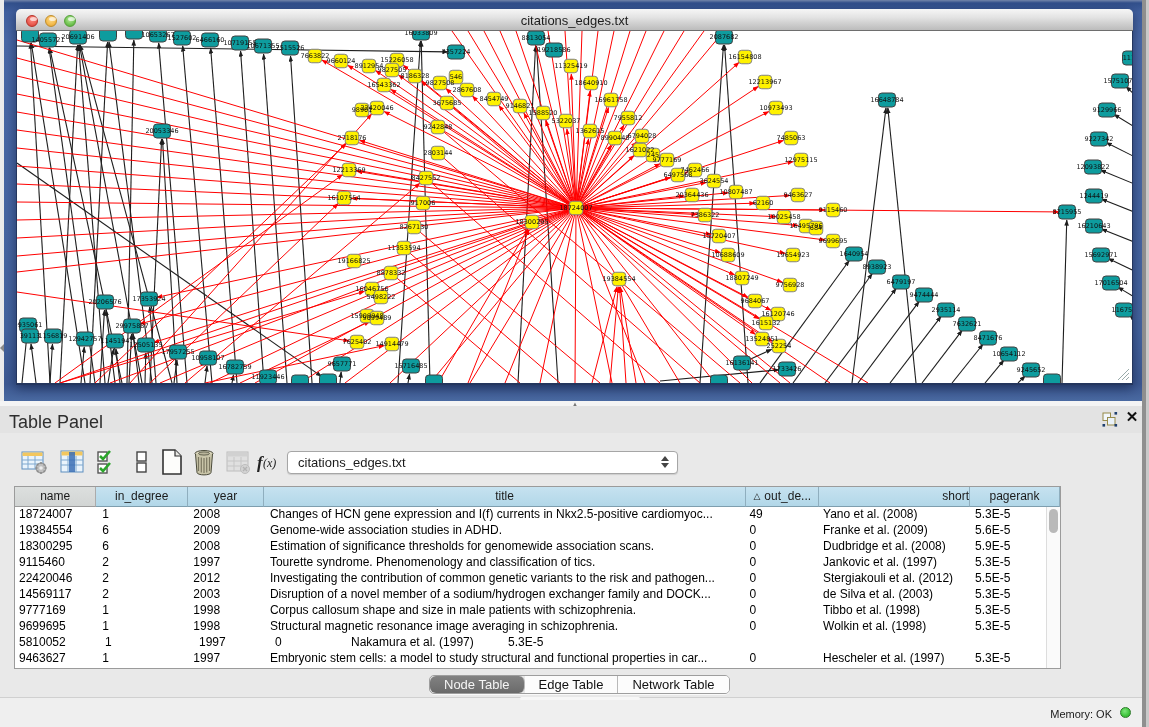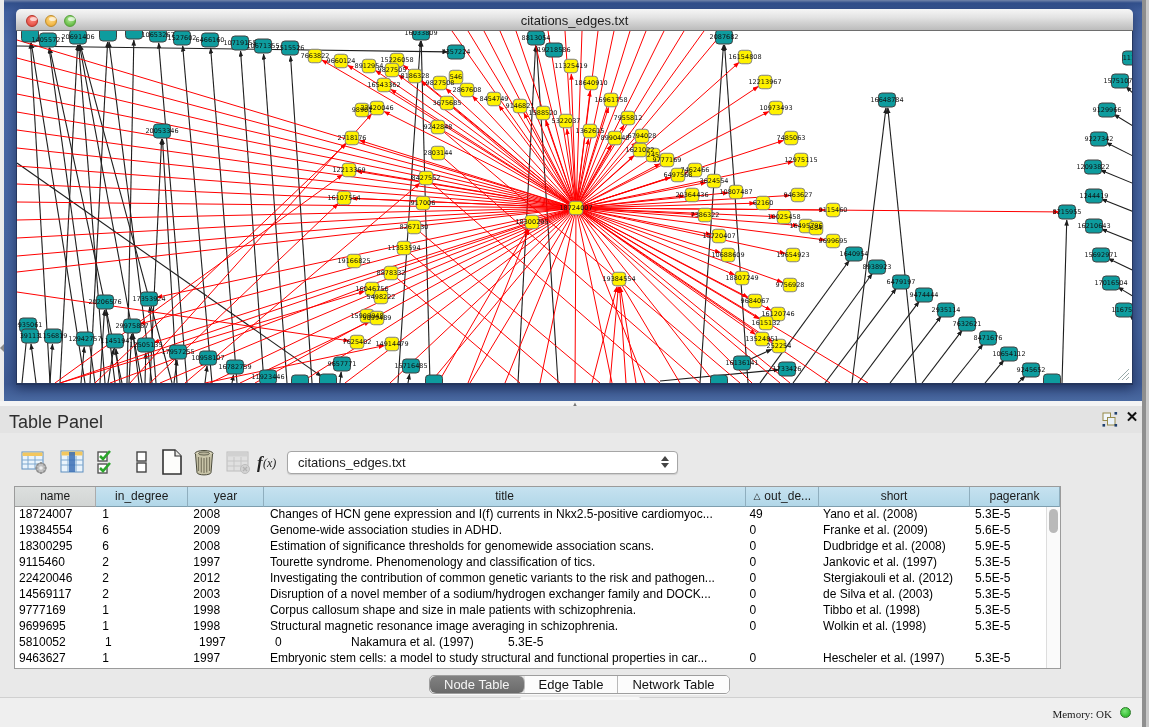--- a/index.html
+++ b/index.html
@@ -67,21 +67,21 @@
   .vthumb { position:absolute; left:2px; top:2px; width:9px; height:24px; background:#B9B9B9; border-radius:5px; }
 
   .tabsrow { position:absolute; left:429px; top:274px; height:19px; display:flex;
      border:1px solid #9E9E9E; border-radius:5px; overflow:hidden; box-shadow:0 1px 0 rgba(255,255,255,.7); }
   .tab { height:100%; font-size:13px; text-align:center; line-height:17px; background:#FCFCFC; color:#111;
      border-right:1px solid #B9B9B9; padding:0 14px; }
   .tab:last-child { border-right:none; }
   .tab.sel { background:linear-gradient(180deg,#828282,#6A6A6A); color:#F5F5F5;border-radius:6px; }
 
   .statusbar { position:absolute; left:0; top:296px; width:1142px; height:30px; background:#EFEFEF;
-     border-top:1px solid #D0D0D0;font-family:Liberation Serif, serif; }
+     border-top:1px solid #D0D0D0; }
   .statusbar .handle { position:absolute; left:520px; top:-1px; width:120px; height:3px; background:#F7F7F7; border-radius:2px; }
   .mem-label { position:absolute; right:30px; top:10px; font-size:11px; color:#1A1A1A; }
   .mem-dot { position:absolute; right:11px; top:9px; width:11px; height:11px; border-radius:50%;
      background:radial-gradient(circle at 42% 35%, #7FE57C, #3EC43B 60%, #2FA52C); border:1px solid #2B7B28; }
 </style>
 </head>
 <body>
 
 <div class="backdrop"></div>
 <div class="left-strip"></div>
@@ -660,21 +660,21 @@
     </div>
   </div>
 
   <div class="tablewrap">
     <div class="thead" id="thead">
         <div class="th gray" style="width: 84px;">name</div>
         <div class="th blue" style="width: 95px;">in_degree</div>
         <div class="th blue" style="width: 78px;">year</div>
         <div class="th blue" style="width: 499px;">title</div>
         <div class="th blue" style="width: 75px;"><span class="sort-tri">△</span>out_de...</div>
-        <div class="th blue" style="width: 156px;">short</div>
+        <div class="th blue" style="width: 156px; text-align: right;">short</div>
         <div class="th blue" style="width: 93px;">pagerank</div>
       </div>
     <div id="tbody">
         <div class="trow">
           <div class="td" style="width: 84px; padding-left: 4px;">18724007</div>
           <div class="td" style="width: 95px; padding-left: 6px;">1</div>
           <div class="td" style="width: 78px; padding-left: 5px;">2008</div>
           <div class="td" style="width: 499px; padding-left: 6px;">Changes of HCN gene expression and I(f) currents in Nkx2.5-positive cardiomyoc...</div>
           <div class="td" style="width: 75px; padding-left: 3px;">49</div>
           <div class="td" style="width: 156px; padding-left: 4px;">Yano et al. (2008)</div>

